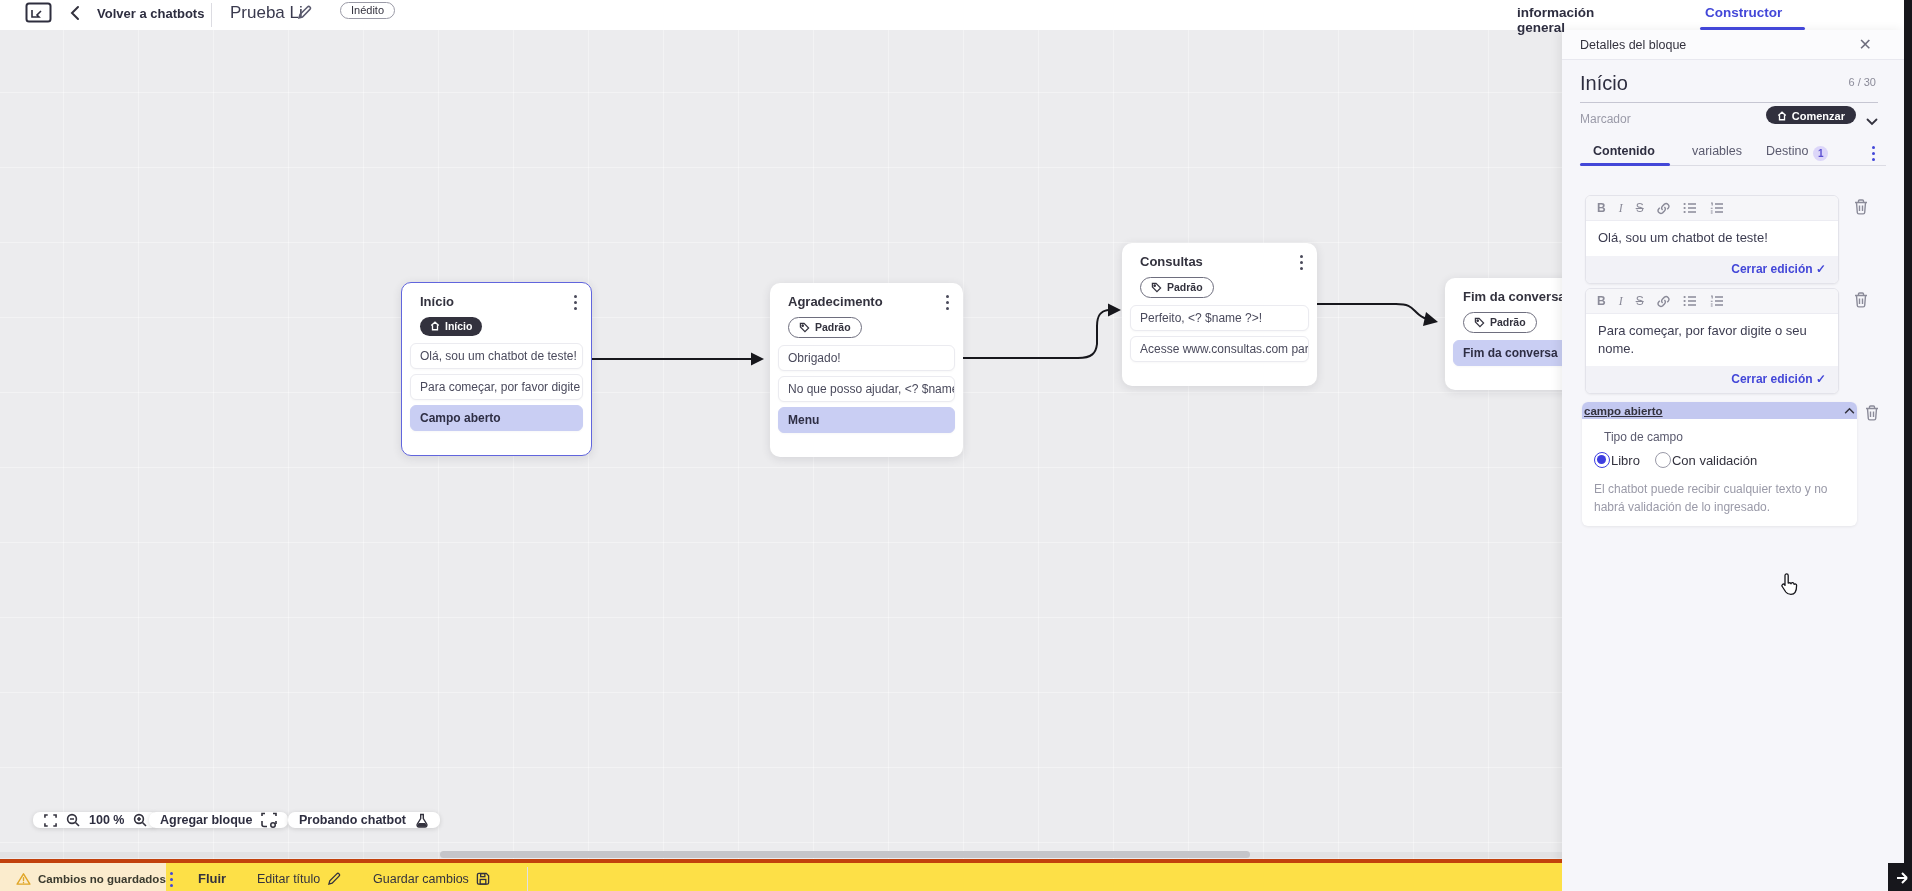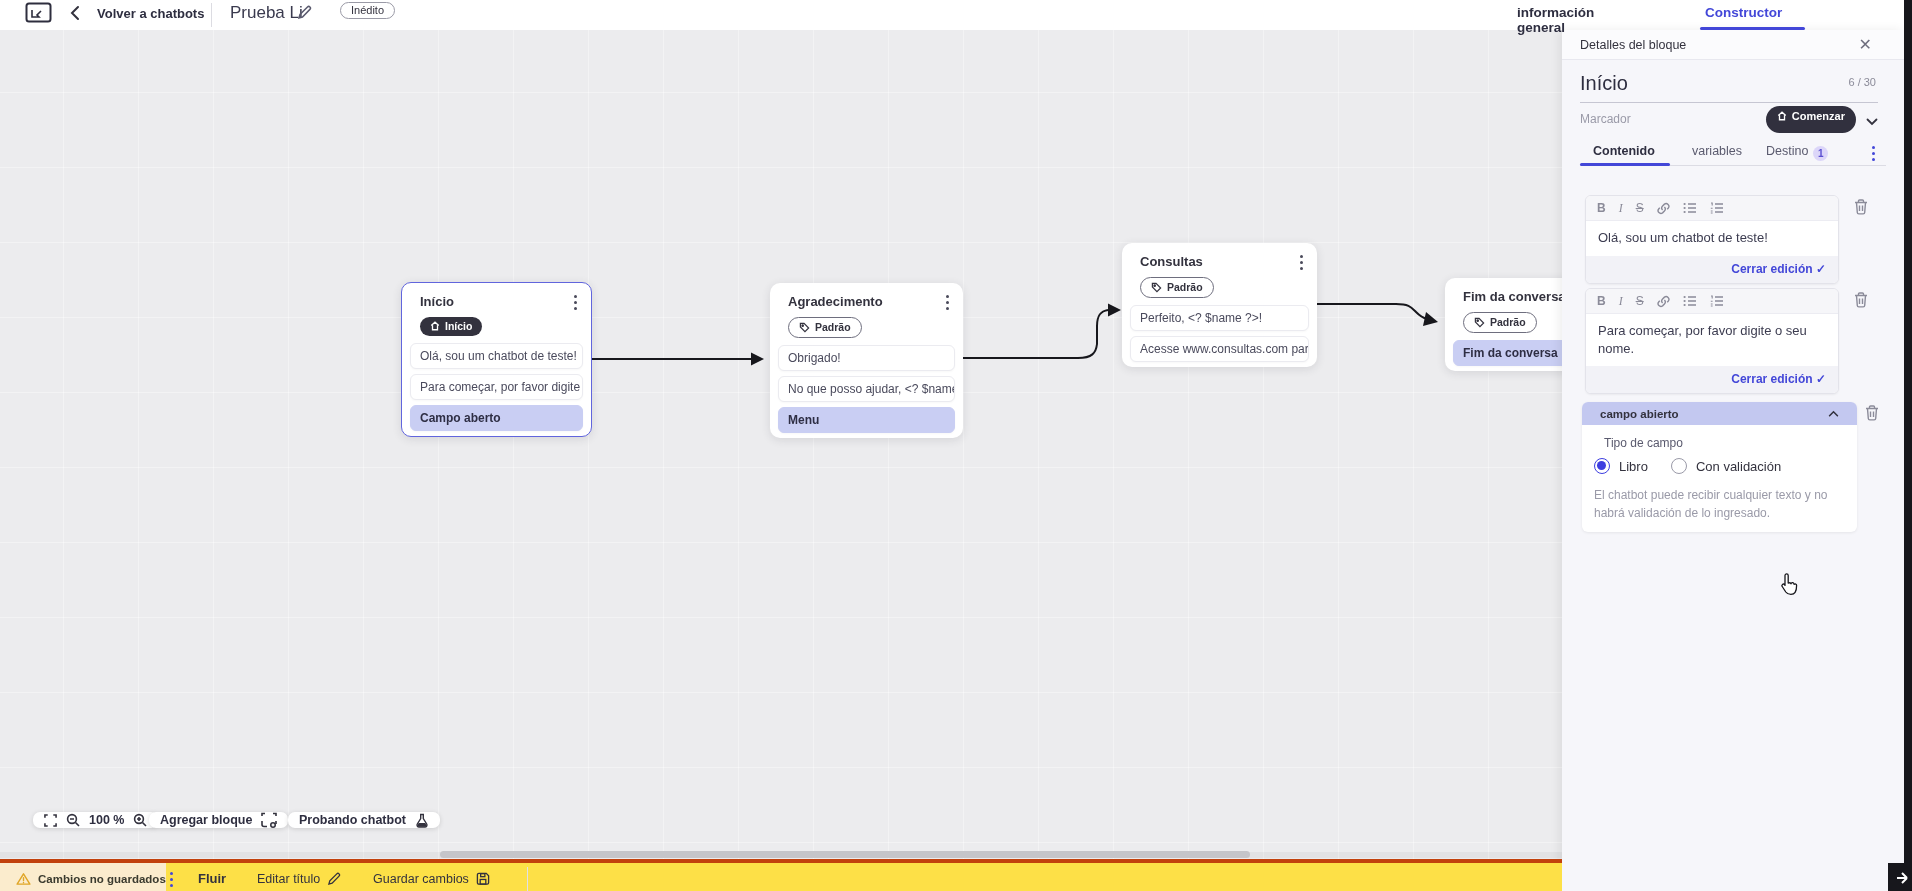--- a/index.html
+++ b/index.html
@@ -24,21 +24,21 @@
 
   
   #canvas { position:absolute; left:0; top:30px; width:1912px; height:830px; background-color:#ececee;
     background-image:linear-gradient(rgba(255,255,255,0.55) 1px, transparent 1px),
                      linear-gradient(90deg, rgba(255,255,255,0.55) 1px, transparent 1px),
                      linear-gradient(rgba(0,0,0,0.03) 1px, transparent 1px),
                      linear-gradient(90deg, rgba(0,0,0,0.03) 1px, transparent 1px);
     background-size:75px 75px; background-position:63px 62px; z-index:1; }
   #edges { position:absolute; left:0; top:0; width:1912px; height:830px; z-index:2; }
 
-  .node { position:absolute; background:#fff; border-radius:10px; box-shadow:0 2px 10px rgba(40,40,60,.12); padding:9px 8px 5px 8px; z-index:3; }
+  .node { position:absolute; background:#fff; border-radius:10px; box-shadow:0 2px 10px rgba(40,40,60,.12); padding:9px 8px 24px 8px; z-index:3; }
   .node.selected { border:1.5px solid #6165dd; }
   .node h3 { font-size:13px; font-weight:bold; color:#33323e; padding:2px 0 0 10px; }
   .kebab { position:absolute; top:12px; right:13px; width:4px; cursor:pointer; display:flex; flex-direction:column; gap:3px; }
   .kebab i { width:3px; height:3px; border-radius:50%; background:#4a4a5a; }
   .kebab.blue i { background:#4347d8; }
   .nbadge { display:inline-flex; align-items:center; gap:5px; margin:8px 0 2px 10px; border-radius:999px; font-size:10.5px; font-weight:bold; padding:3px 10px 4px; }
   .nbadge.dark { background:#33323e; color:#fff; }
   .nbadge.outline { border:1.2px solid #6e6e7e; color:#33323e; background:#fff; }
   .nrow { height:26px; border-radius:6px; background:#fff; border:1px solid #ebebf0; box-shadow:0 1px 2px rgba(0,0,0,.03);
           font-size:12px; color:#4a4a5c; padding:0 9px; line-height:24px; margin-top:5px; white-space:nowrap; overflow:hidden; cursor:pointer; }
@@ -61,21 +61,21 @@
   
   #panel { position:absolute; left:1562px; top:30px; width:342px; height:861px; background:#f6f6fa; box-shadow:-3px 0 10px rgba(0,0,0,.07); z-index:20; }
   .panel-head { position:relative; height:30px; background:#fbfbfd; border-bottom:1px solid #e8e8ef; }
   .panel-head .pt { position:absolute; left:18px; top:8px; font-size:12.5px; color:#33323e; }
   .close-x { position:absolute; right:32px; top:5px; font-size:16px; color:#6e6e7e; cursor:pointer; }
   .block-title { position:absolute; left:18px; top:42px; font-size:20px; color:#2e2e40; }
   .counter { position:absolute; right:28px; top:46px; font-size:11px; color:#8b8b99; }
   .title-line { position:absolute; left:18px; top:72px; width:298px; height:1px; background:#c6c6d2; }
   .marker-label { position:absolute; left:18px; top:82px; font-size:12px; color:#9a9aa8; }
   .marker-pill { position:absolute; right:48px; top:76px; background:#31303e; color:#fff; border-radius:999px; font-size:11px; font-weight:bold;
-                 display:flex; align-items:center; gap:5px; padding:4px 11px 11px; cursor:pointer; }
+                 display:flex; align-items:center; gap:5px; padding:4px 11px 2px; cursor:pointer; }
   .marker-chevron { position:absolute; right:26px; top:82px; cursor:pointer; }
 
   .ptabs { position:absolute; left:18px; top:112px; width:306px; height:24px; border-bottom:1px solid #dcdce4; }
   .ptab { position:absolute; top:2px; font-size:12.5px; color:#5a5a6e; cursor:pointer; }
   .ptab.active { color:#2e2e40; font-weight:bold; }
   .ptab-underline { position:absolute; left:0px; top:21px; width:90px; height:3px; background:#4347d8; border-radius:2px; }
   .dest-badge { display:inline-block; margin-left:5px; width:15px; height:15px; border-radius:50%; background:#dcd6f9; color:#5a4fd0;
                 font-size:10px; font-weight:bold; text-align:center; line-height:15px; vertical-align:-2px; }
 
   .editor { position:absolute; left:23px; width:254px; border:1px solid #e3e3ea; border-radius:6px; background:#fff; overflow:hidden; box-shadow:0 1px 2px rgba(0,0,0,.05); }
@@ -87,25 +87,25 @@
   .tbi.i { font-style:italic; font-family:"Liberation Serif", serif; }
   .tbi.s { text-decoration:line-through; }
   .ed-body { padding:8px 12px 9px; font-size:13px; color:#3c3c50; line-height:1.35; min-height:30px; }
   .ed-foot { background:#f2f2f7; padding:6px 12px 7px; text-align:right; color:#4347d8; font-weight:bold; font-size:12px; cursor:pointer; }
   .trash { position:absolute; color:#8b8b99; cursor:pointer; }
   #trash1 { left:292px; top:169px; }
   #trash2 { left:292px; top:262px; }
   #trash3 { left:303px; top:375px; }
 
   .campo { position:absolute; left:20px; top:372px; width:275px; border-radius:6px; background:#fff; box-shadow:0 1px 3px rgba(0,0,0,.07); overflow:hidden; }
-  .campo-head { background:#c3c8f0; height:23px; display:flex; align-items:center; justify-content:space-between; padding:0 18px; cursor:pointer; }
+  .campo-head { background:#c3c8f0; height:17px; display:flex; align-items:center; justify-content:space-between; padding:0 2px; cursor:pointer;text-decoration:underline; }
   .campo-head .ch-label { font-size:11.5px; font-weight:bold; color:#33323e; }
   .campo-body { padding:11px 12px 10px; }
   .tipo-label { font-size:12px; color:#5a5a6e; margin-left:10px; }
-  .radio-row { display:flex; align-items:flex-end; gap:9px; margin-top:8px; }
+  .radio-row { display:flex; align-items:flex-end; gap:1px; margin-top:8px; }
   .radio { width:16px; height:16px; border-radius:50%; border:1.5px solid #9a9aa8; background:#fff; cursor:pointer; position:relative; flex:none; }
   .radio.sel { border-color:#3d3ee0; }
   .radio.sel::after { content:""; position:absolute; left:2px; top:2px; width:9px; height:9px; border-radius:50%; background:#3d3ee0; }
   .radio-label { font-size:13px; color:#33323e; margin-right:14px; }
   .campo-help { margin-top:12px; font-size:12px; color:#9a9aa8; line-height:1.5; }
 
   .add-content { position:absolute; left:20px; top:520px; width:302px; height:38px; border:1.5px dashed #a9a9b6; border-radius:4px;
                  display:flex; align-items:center; justify-content:center; font-size:12.5px; color:#33323e; cursor:pointer; }
   .hand-cursor { position:absolute; left:215px; top:543px; z-index:40; }
 

